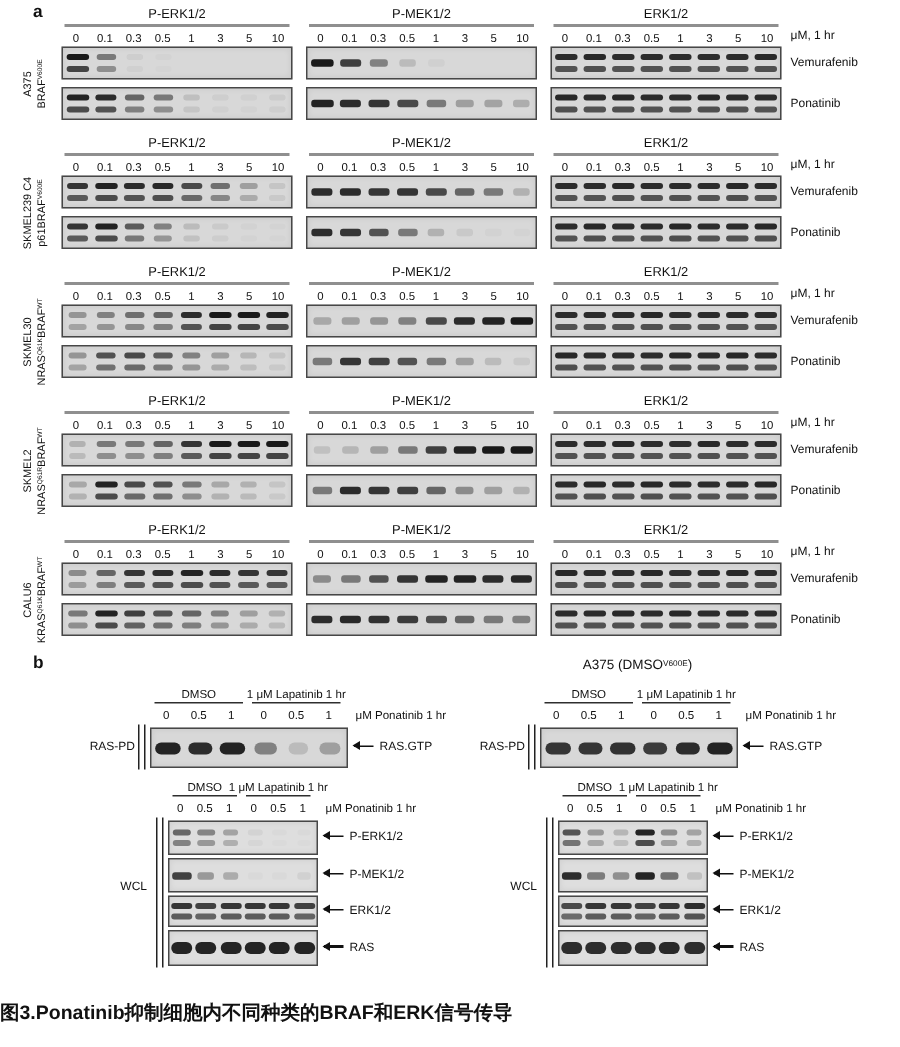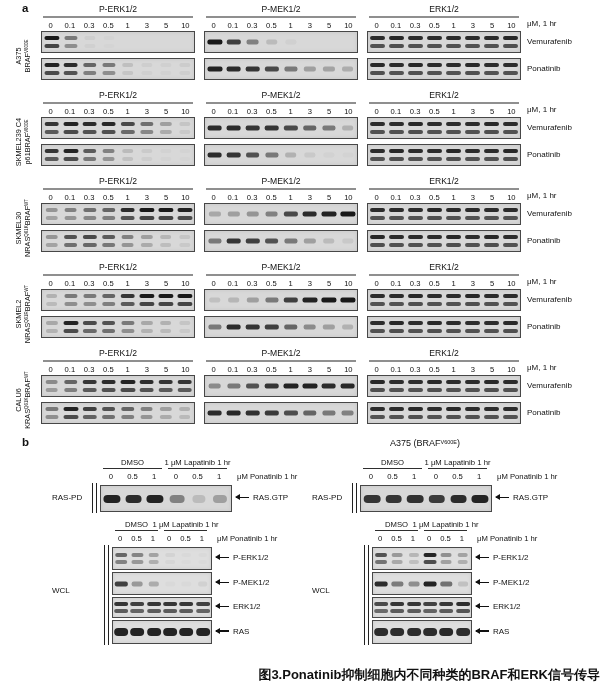--- a/index.html
+++ b/index.html
@@ -31,28 +31,28 @@
   #bhalves{position:absolute;top:438px;left:0;width:600px;height:214px;}
   .bhalf{position:absolute;top:0;width:268px;height:212px;}
   .btitle2{position:absolute;top:0;left:8px;width:210px;text-align:center;font-size:9px;white-space:nowrap;}
   .grps{position:absolute;display:flex;height:13px;}
   .grp{flex:1;position:relative;}
   .grp .t{position:absolute;bottom:2.5px;left:50%;transform:translateX(-50%);white-space:nowrap;font-size:7.7px;}
   .grp .r{position:absolute;left:3px;right:3px;bottom:0;height:1.5px;background:#2e2e2e;}
   .bdoses{position:absolute;display:flex;height:11px;}
   .bdoses span{flex:1;text-align:center;font-size:7.7px;line-height:11px;}
   .unit{position:absolute;white-space:nowrap;font-size:7.7px;line-height:11px;}
-  .sidelab{position:absolute;font-size:8px;white-space:nowrap;}
+  .sidelab{position:absolute;font-size:8px;text-align:right;white-space:nowrap;}
   .bracket{position:absolute;width:3px;border-left:1.3px solid #222;border-right:1.3px solid #222;}
   .bblot{position:absolute;background:#dedede;border:1px solid #474747;display:flex;box-shadow:inset 0 0 4px rgba(0,0,0,0.08);}
   .tlab{position:absolute;font-size:8px;white-space:nowrap;display:flex;align-items:center;gap:4px;}
   .arr{width:13px;height:1.6px;background:#111;position:relative;flex:none;}
   .arr::before{content:"";position:absolute;left:-1px;top:-2.7px;width:0;height:0;border-top:3.5px solid transparent;border-bottom:3.5px solid transparent;border-right:5.5px solid #111;}
   
-  #caption{position:absolute;top:666px;left:0;width:600px;text-align:right;font-weight:bold;font-size:13px;}
+  #caption{position:absolute;top:666px;left:0;width:600px;text-align:left;font-weight:bold;font-size:13px;}
 </style>
 </head>
 <body>
 
 <div class="panel-letter" style="top:2px;">a</div>
 <div id="arows">
     <div class="arow">
       <div class="rowlabelwrap">
         <div class="rotlab">
           <div class="inner">
@@ -1443,21 +1443,21 @@
         <div class="lane">
           <div class="band" style="width: 84%; height: 8px; top: 50%; opacity: 0.95; border-radius: 4px; transform: translate(-50%, -50%);"></div>
         </div>
       </div>
       <div class="tlab" style="left: 164px; top: 182px; height: 22px;">
         <div class="arr"></div>
         <span>RAS</span>
       </div>
     </div>
     <div class="bhalf" style="left: 312px;">
-      <div class="btitle2"><span>A375 (BRAF</span><span class="sup">V600E</span><span>)</span></div>
+      <div class="btitle2"><span>A375 (DMSO</span><span class="sup">V600E</span><span>)</span></div>
       <div class="grps" style="left: 48px; top: 18px; width: 130px;">
         <div class="grp">
           <span class="t">DMSO</span>
           <div class="r"></div>
         </div>
         <div class="grp">
           <span class="t">1 μM Lapatinib 1 hr</span>
           <div class="r"></div>
         </div>
       </div>

